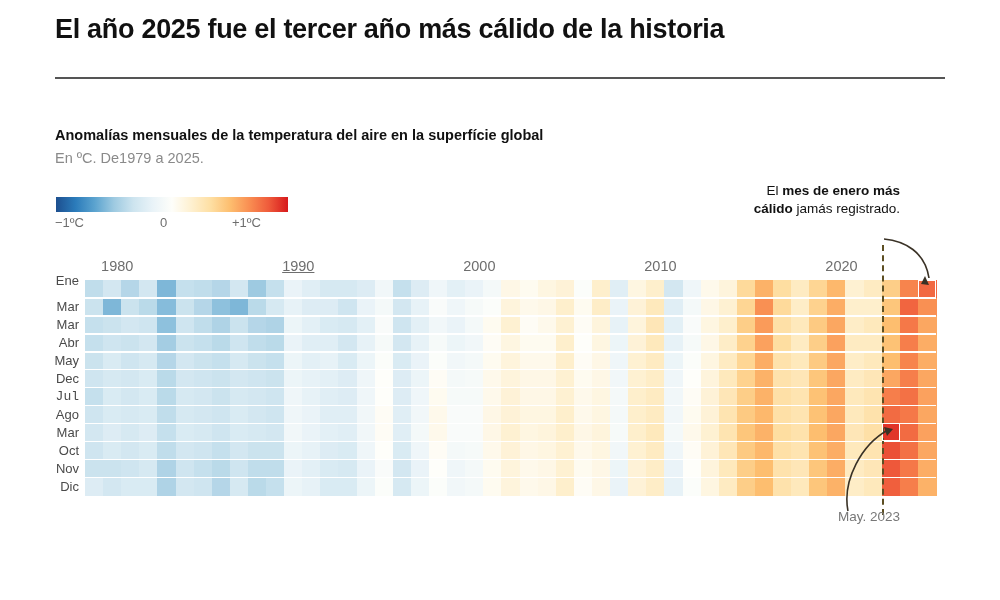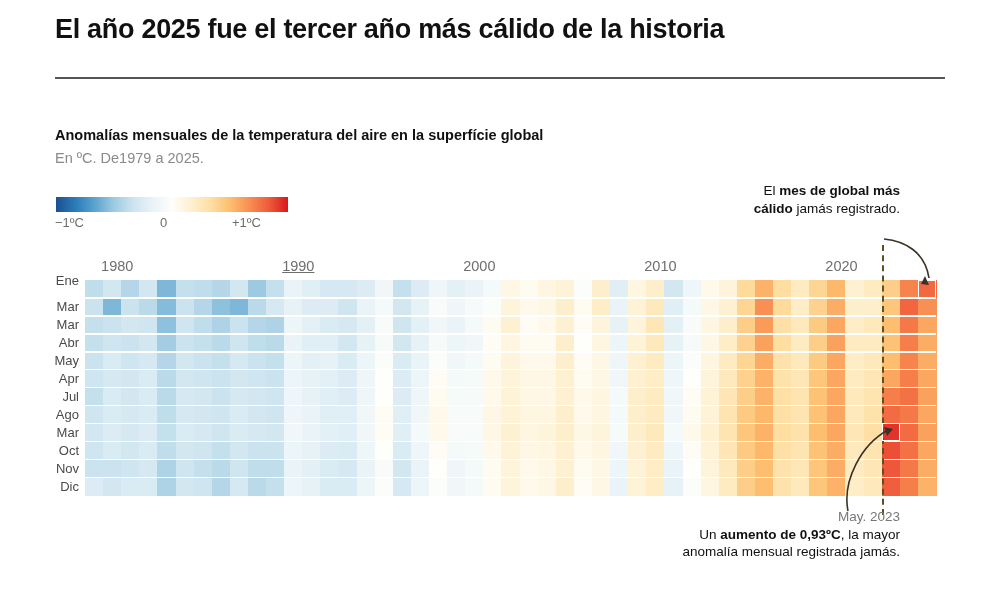--- a/index.html
+++ b/index.html
@@ -663,44 +663,43 @@
       <div class="grid-cell" style="left: 85px; top: 404.917px; width: 851px; height: 1.4px; background: rgb(255, 255, 255);"></div>
       <div class="grid-cell" style="left: 85px; top: 422.833px; width: 851px; height: 1.4px; background: rgb(255, 255, 255);"></div>
       <div class="grid-cell" style="left: 85px; top: 440.75px; width: 851px; height: 1.4px; background: rgb(255, 255, 255);"></div>
       <div class="grid-cell" style="left: 85px; top: 458.667px; width: 851px; height: 1.4px; background: rgb(255, 255, 255);"></div>
       <div class="grid-cell" style="left: 85px; top: 476.583px; width: 851px; height: 1.4px; background: rgb(255, 255, 255);"></div>
       <div class="ylab" style="left: 34px; width: 45px; top: 274px;">Ene</div>
       <div class="ylab" style="left: 34px; width: 45px; top: 300.375px;">Mar</div>
       <div class="ylab" style="left: 34px; width: 45px; top: 318.292px;">Mar</div>
       <div class="ylab" style="left: 34px; width: 45px; top: 336.208px;">Abr</div>
       <div class="ylab" style="left: 34px; width: 45px; top: 354.125px;">May</div>
-      <div class="ylab" style="left: 34px; width: 45px; top: 372.042px;">Apr</div>
-      <div class="ylab" style="left: 34px; width: 45px; top: 389.958px;">Jul</div>
+      <div class="ylab" style="left: 34px; width: 45px; top: 372.042px;">Dec</div>
+      <div class="ylab" style="left: 34px; width: 45px; top: 389.958px; font-family: Liberation Mono, monospace;">Jul</div>
       <div class="ylab" style="left: 34px; width: 45px; top: 407.875px;">Ago</div>
       <div class="ylab" style="left: 34px; width: 45px; top: 425.792px;">Mar</div>
       <div class="ylab" style="left: 34px; width: 45px; top: 443.708px;">Oct</div>
       <div class="ylab" style="left: 34px; width: 45px; top: 461.625px;">Nov</div>
       <div class="ylab" style="left: 34px; width: 45px; top: 479.542px;">Dic</div>
       <div class="xlab" style="left: 101.106px; top: 258px;">1980</div>
       <div class="xlab" style="left: 282.17px; top: 258px; text-decoration: underline;">1990</div>
       <div class="xlab" style="left: 463.234px; top: 258px;">2000</div>
       <div class="xlab" style="left: 644.298px; top: 258px;">2010</div>
       <div class="xlab" style="left: 825.362px; top: 258px;">2020</div>
       <div class="dashline" style="left: 881.681px; top: 245px; height: 270px; border-left-color: rgb(93, 79, 35);"></div>
       <div class="grid-cell" style="left: 917.894px; top: 280px; width: 18.1064px; height: 17.9167px; border: 1.2px solid rgb(255, 255, 255);"></div>
       <div class="grid-cell" style="left: 881.681px; top: 423.333px; width: 18.1064px; height: 17.9167px; border: 1.2px solid rgb(255, 255, 255);"></div>
     </div>
 
   <div class="anno anno-top">
-    <div><span>El </span><b>mes de global más</b><br><b>cálido</b><span> jamás registrado.</span></div>
+    <div><span>El </span><b>mes de enero más</b><br><b>cálido</b><span> jamás registrado.</span></div>
   </div>
 
   <div class="anno anno-bot">
     <div class="date">May. 2023</div>
-    <div><span>Un </span><b>aumento de 0,93ºC</b><span>, la mayor</span><br><span>anomalía mensual registrada jamás.</span></div>
   </div>
 
   <svg class="arrows" viewBox="0 0 1000 600">
     <path d="M884,239 C905,241 925,252 929,278" fill="none" stroke="#3a3226" stroke-width="1.6"></path>
     <path d="M925,276 l4,9 l-8,-1 z" fill="#3a3226"></path>
     <path d="M848,511 C842,480 862,444 888,430" fill="none" stroke="#3a3226" stroke-width="1.6"></path>
     <path d="M884,427 l9,2 l-6,7 z" fill="#3a3226"></path>
   </svg>
 
 </div>

